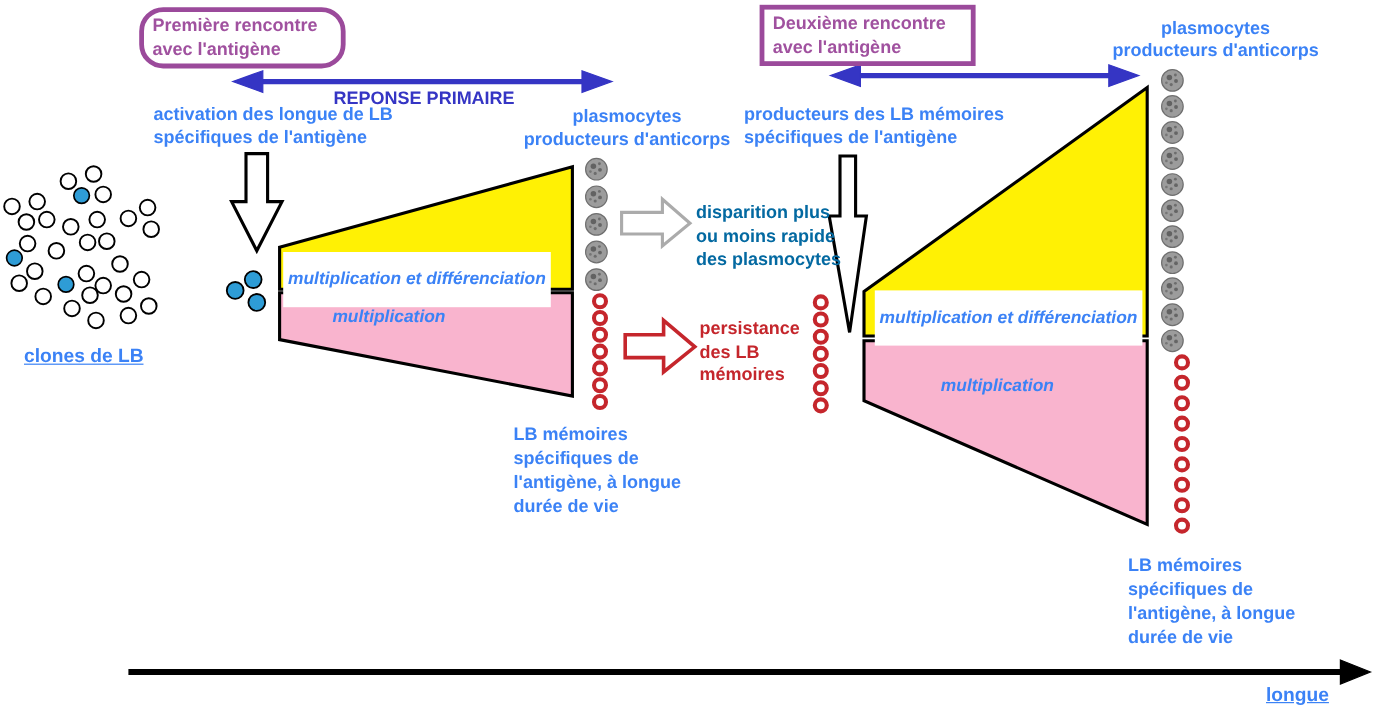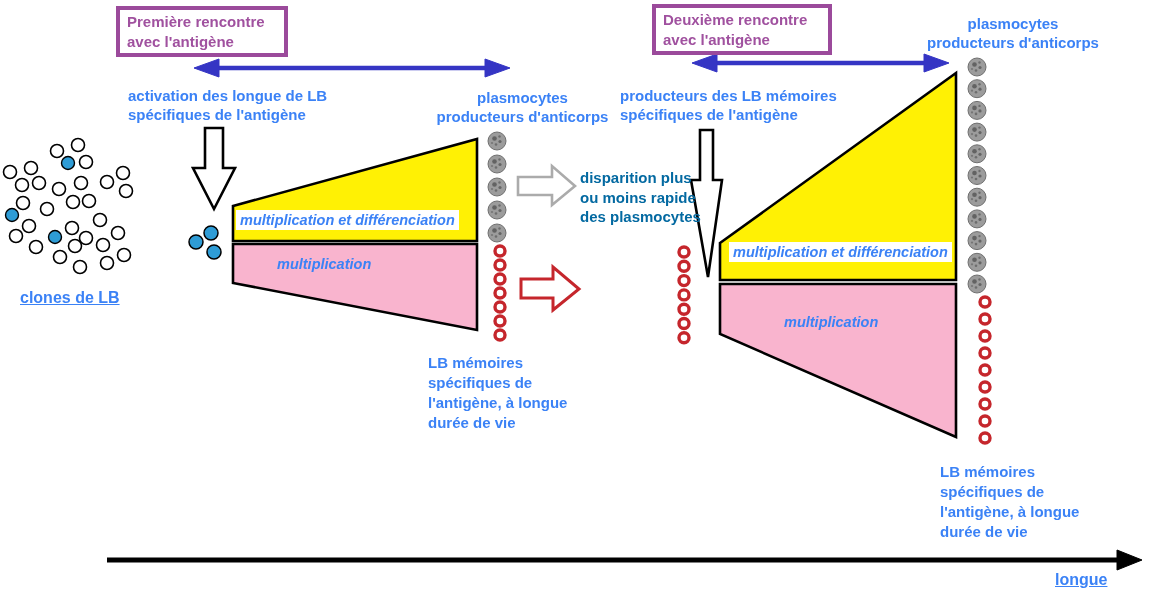--- a/index.html
+++ b/index.html
@@ -7,21 +7,21 @@
     position:relative;width:1160px;height:596px;background:#ffffff;
     font-family:"Liberation Sans",sans-serif;overflow:hidden;
   }
   .canvas svg{position:absolute;left:0;top:0;}
   .lbl{position:absolute;font-weight:bold;color:#3b82f6;font-size:15px;line-height:1.27;white-space:pre-line;}
   .center{text-align:center;}
   .blue-lbl{color:#3535C4;font-size:15px;}
   .gray-lbl{color:#0369a1;line-height:1.3;}
   .red-lbl{color:#C5262C;line-height:1.3;}
   .italic-lbl{font-style:italic;font-size:14.5px;}
-  .on-yellow{background:#ffffff;padding:1px 4px;}
+  .on-yellow{background:#ffffff;padding:14px 4px;}
   .enc-box{
     position:absolute;border:4px solid #9B4A9B;background:#ffffff;
     color:#A0519F;font-weight:bold;font-size:15px;line-height:1.3;
     padding:2px 7px;white-space:pre-line;
   }
   .big{font-size:16px;text-decoration:underline;}
 </style>
 </head>
 <body>
 
@@ -155,25 +155,26 @@
     <polygon points="518,177 552,177 552,166 575,186 552,205 552,195 518,195" fill="#ffffff" stroke="#ABABAB" stroke-width="2.6"></polygon>
 
     <polygon points="521,279 553,279 553,267 579,289 553,310 553,298 521,298" fill="#ffffff" stroke="#C5262C" stroke-width="3"></polygon>
 
     <g stroke="#000000" fill="#000000">
       <line x1="107" y1="560" x2="1117" y2="560" stroke-width="5"></line>
       <polygon points="1117,550 1142,560 1117,570" stroke-width="1"></polygon>
     </g>
   </svg>
 
-  <div class="enc-box" style="left:116px;top:6px;width:150px;">Première rencontre
+  <div class="enc-box" style="left:116px;top:6px;width:150px;border-radius:20px;">Première rencontre
 avec l'antigène</div>
-  <div class="enc-box" style="left:633px;top:4px;width:158px;margin-left:19px;">Deuxième rencontre
+  <div class="enc-box" style="left:633px;top:4px;width:158px;">Deuxième rencontre
 avec l'antigène</div>
 
+  <div class="lbl blue-lbl" style="left:278px;top:73px;">REPONSE PRIMAIRE</div>
 
   <div class="lbl" style="left:128px;top:86px;">activation des longue de LB
 spécifiques de l'antigène</div>
   <div class="lbl" style="left:620px;top:86px;">producteurs des LB mémoires
 spécifiques de l'antigène</div>
 
   <div class="lbl center" style="left:425px;top:88px;width:195px;">plasmocytes
 producteurs d'anticorps</div>
   <div class="lbl center" style="left:918px;top:14px;width:190px;">plasmocytes
 producteurs d'anticorps</div>
@@ -181,20 +182,23 @@
   <div class="lbl big" style="left:20px;top:288px;">clones de LB</div>
 
   <div class="lbl italic-lbl on-yellow" style="left:236px;top:210px;">multiplication et différenciation</div>
   <div class="lbl italic-lbl" style="left:277px;top:255px;">multiplication</div>
   <div class="lbl italic-lbl on-yellow" style="left:729px;top:242px;">multiplication et différenciation</div>
   <div class="lbl italic-lbl" style="left:784px;top:313px;">multiplication</div>
 
   <div class="lbl gray-lbl" style="left:580px;top:168px;">disparition plus
 ou moins rapide
 des plasmocytes</div>
+  <div class="lbl red-lbl" style="left:583px;top:264px;">persistance
+des LB
+mémoires</div>
 
   <div class="lbl" style="left:428px;top:353px;line-height:1.33;">LB mémoires
 spécifiques de
 l'antigène, à longue
 durée de vie</div>
   <div class="lbl" style="left:940px;top:462px;line-height:1.33;">LB mémoires
 spécifiques de
 l'antigène, à longue
 durée de vie</div>
 

